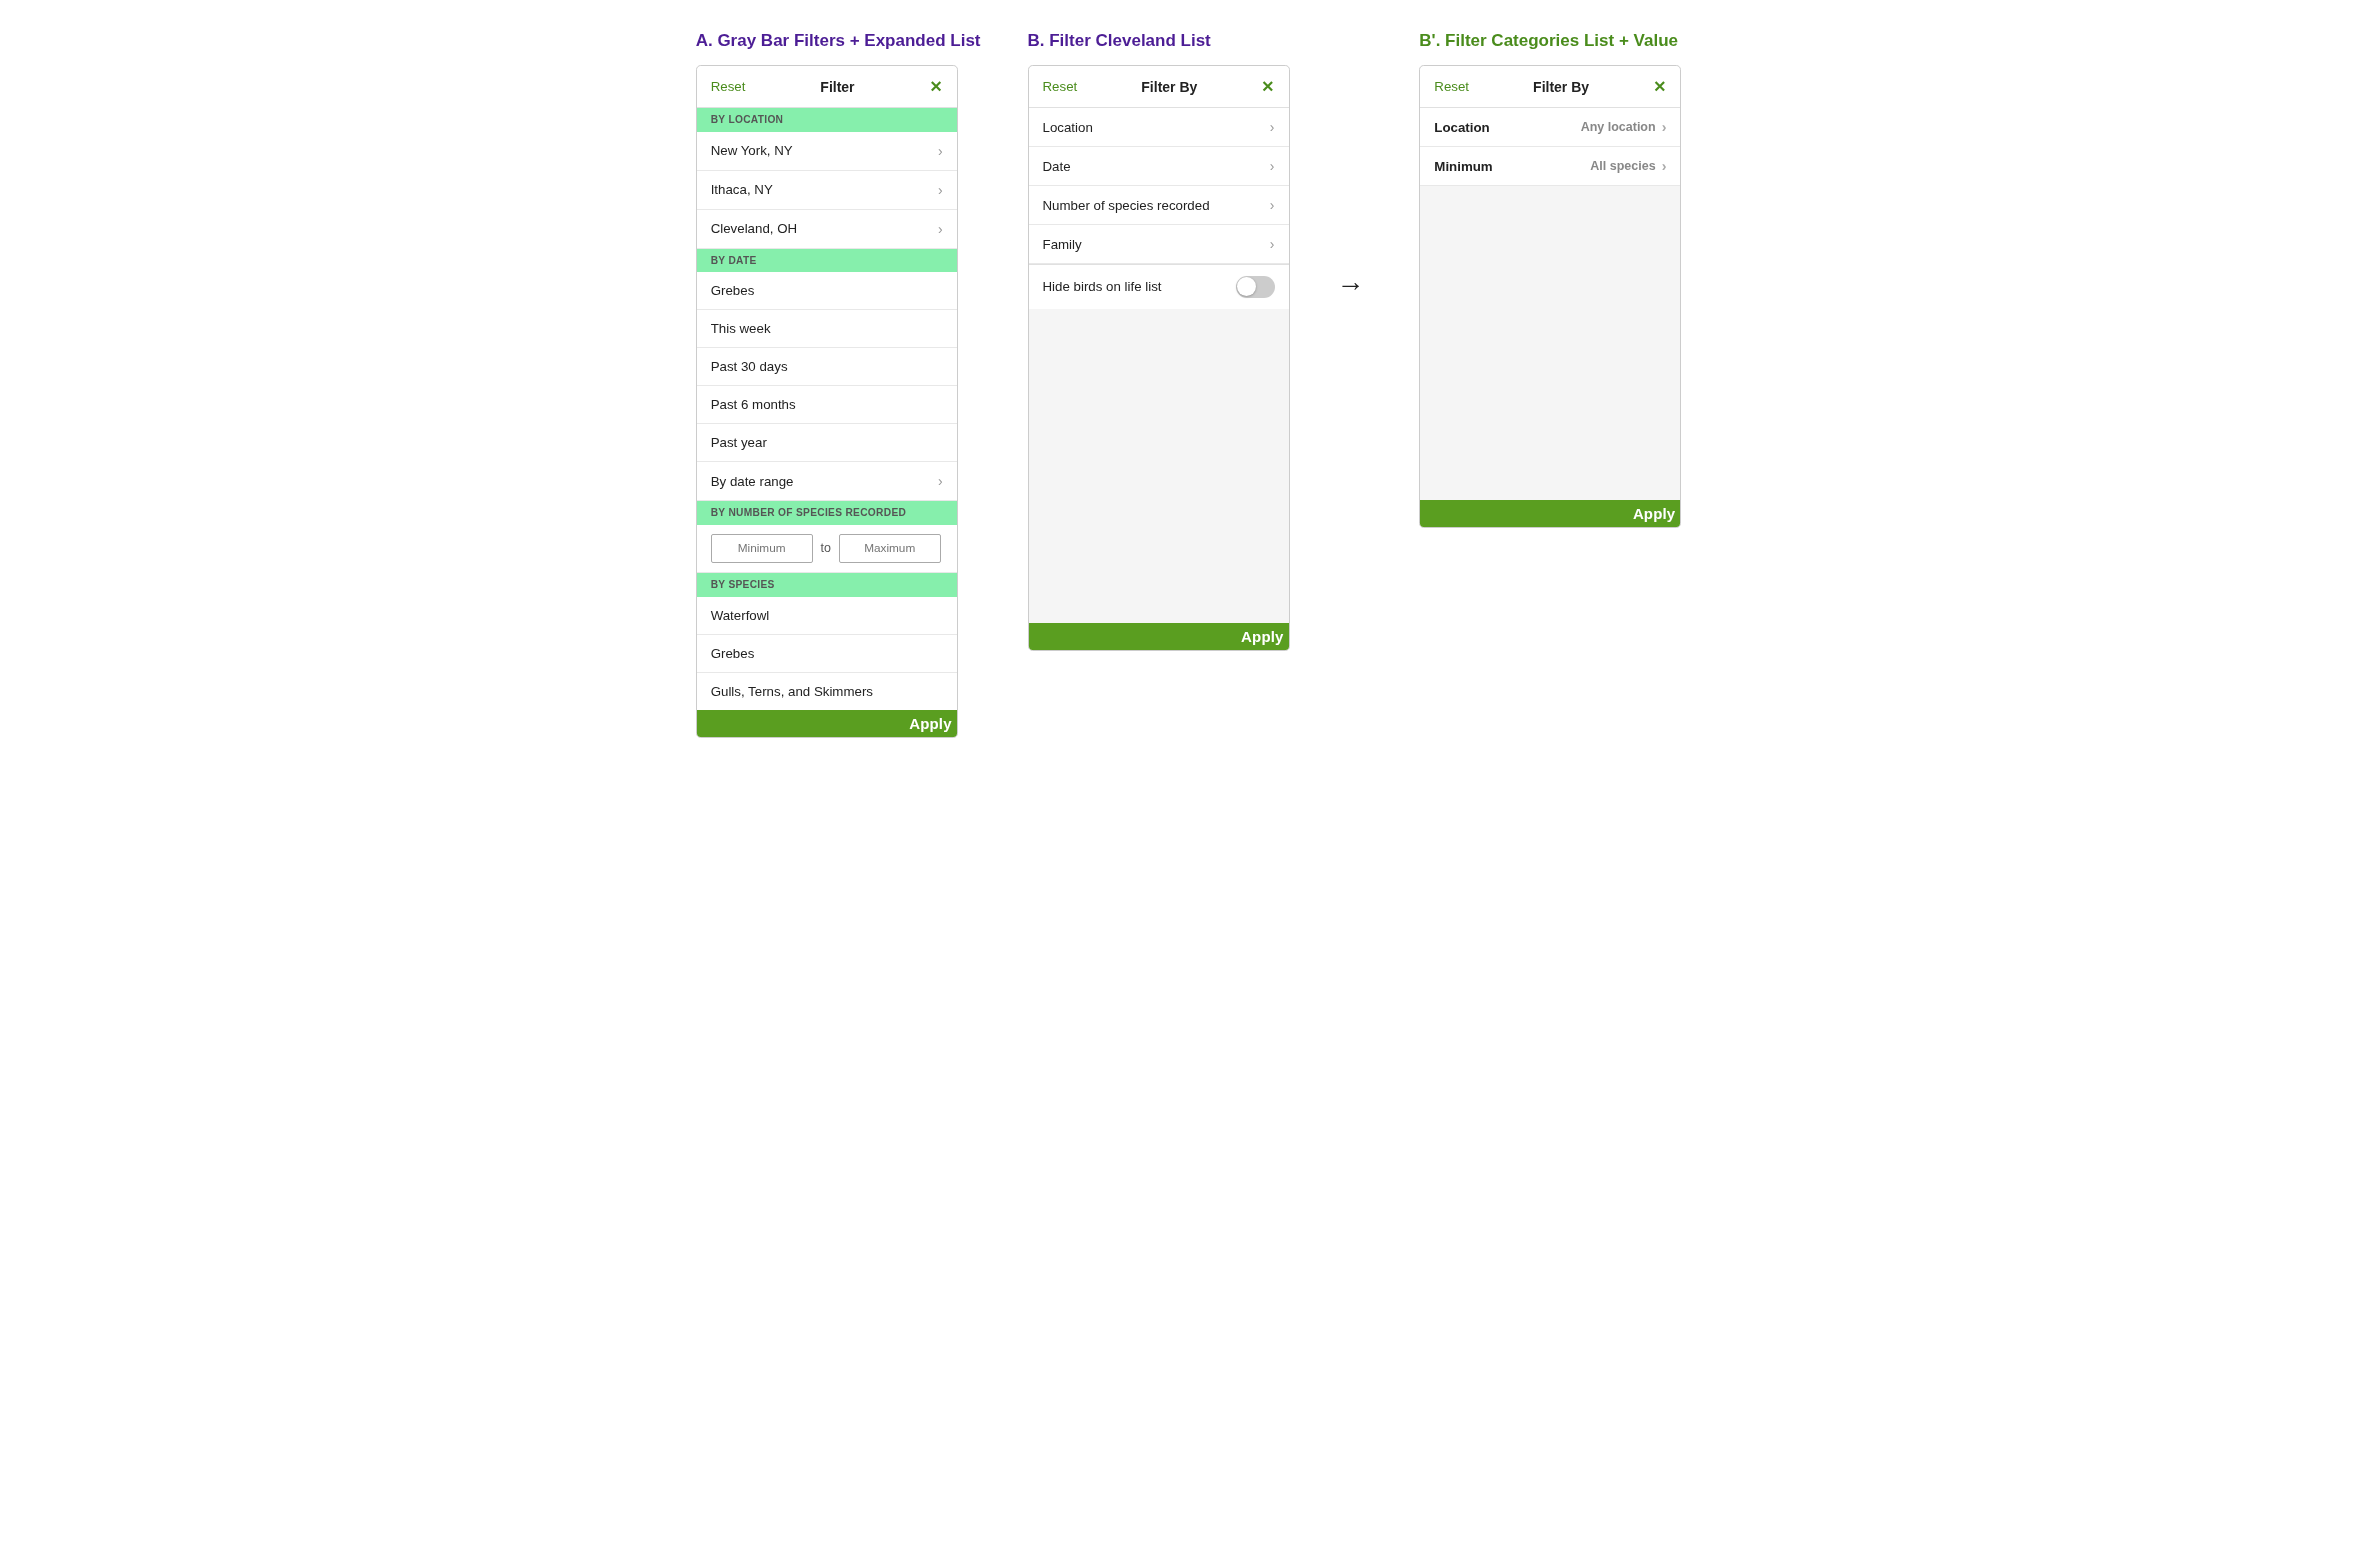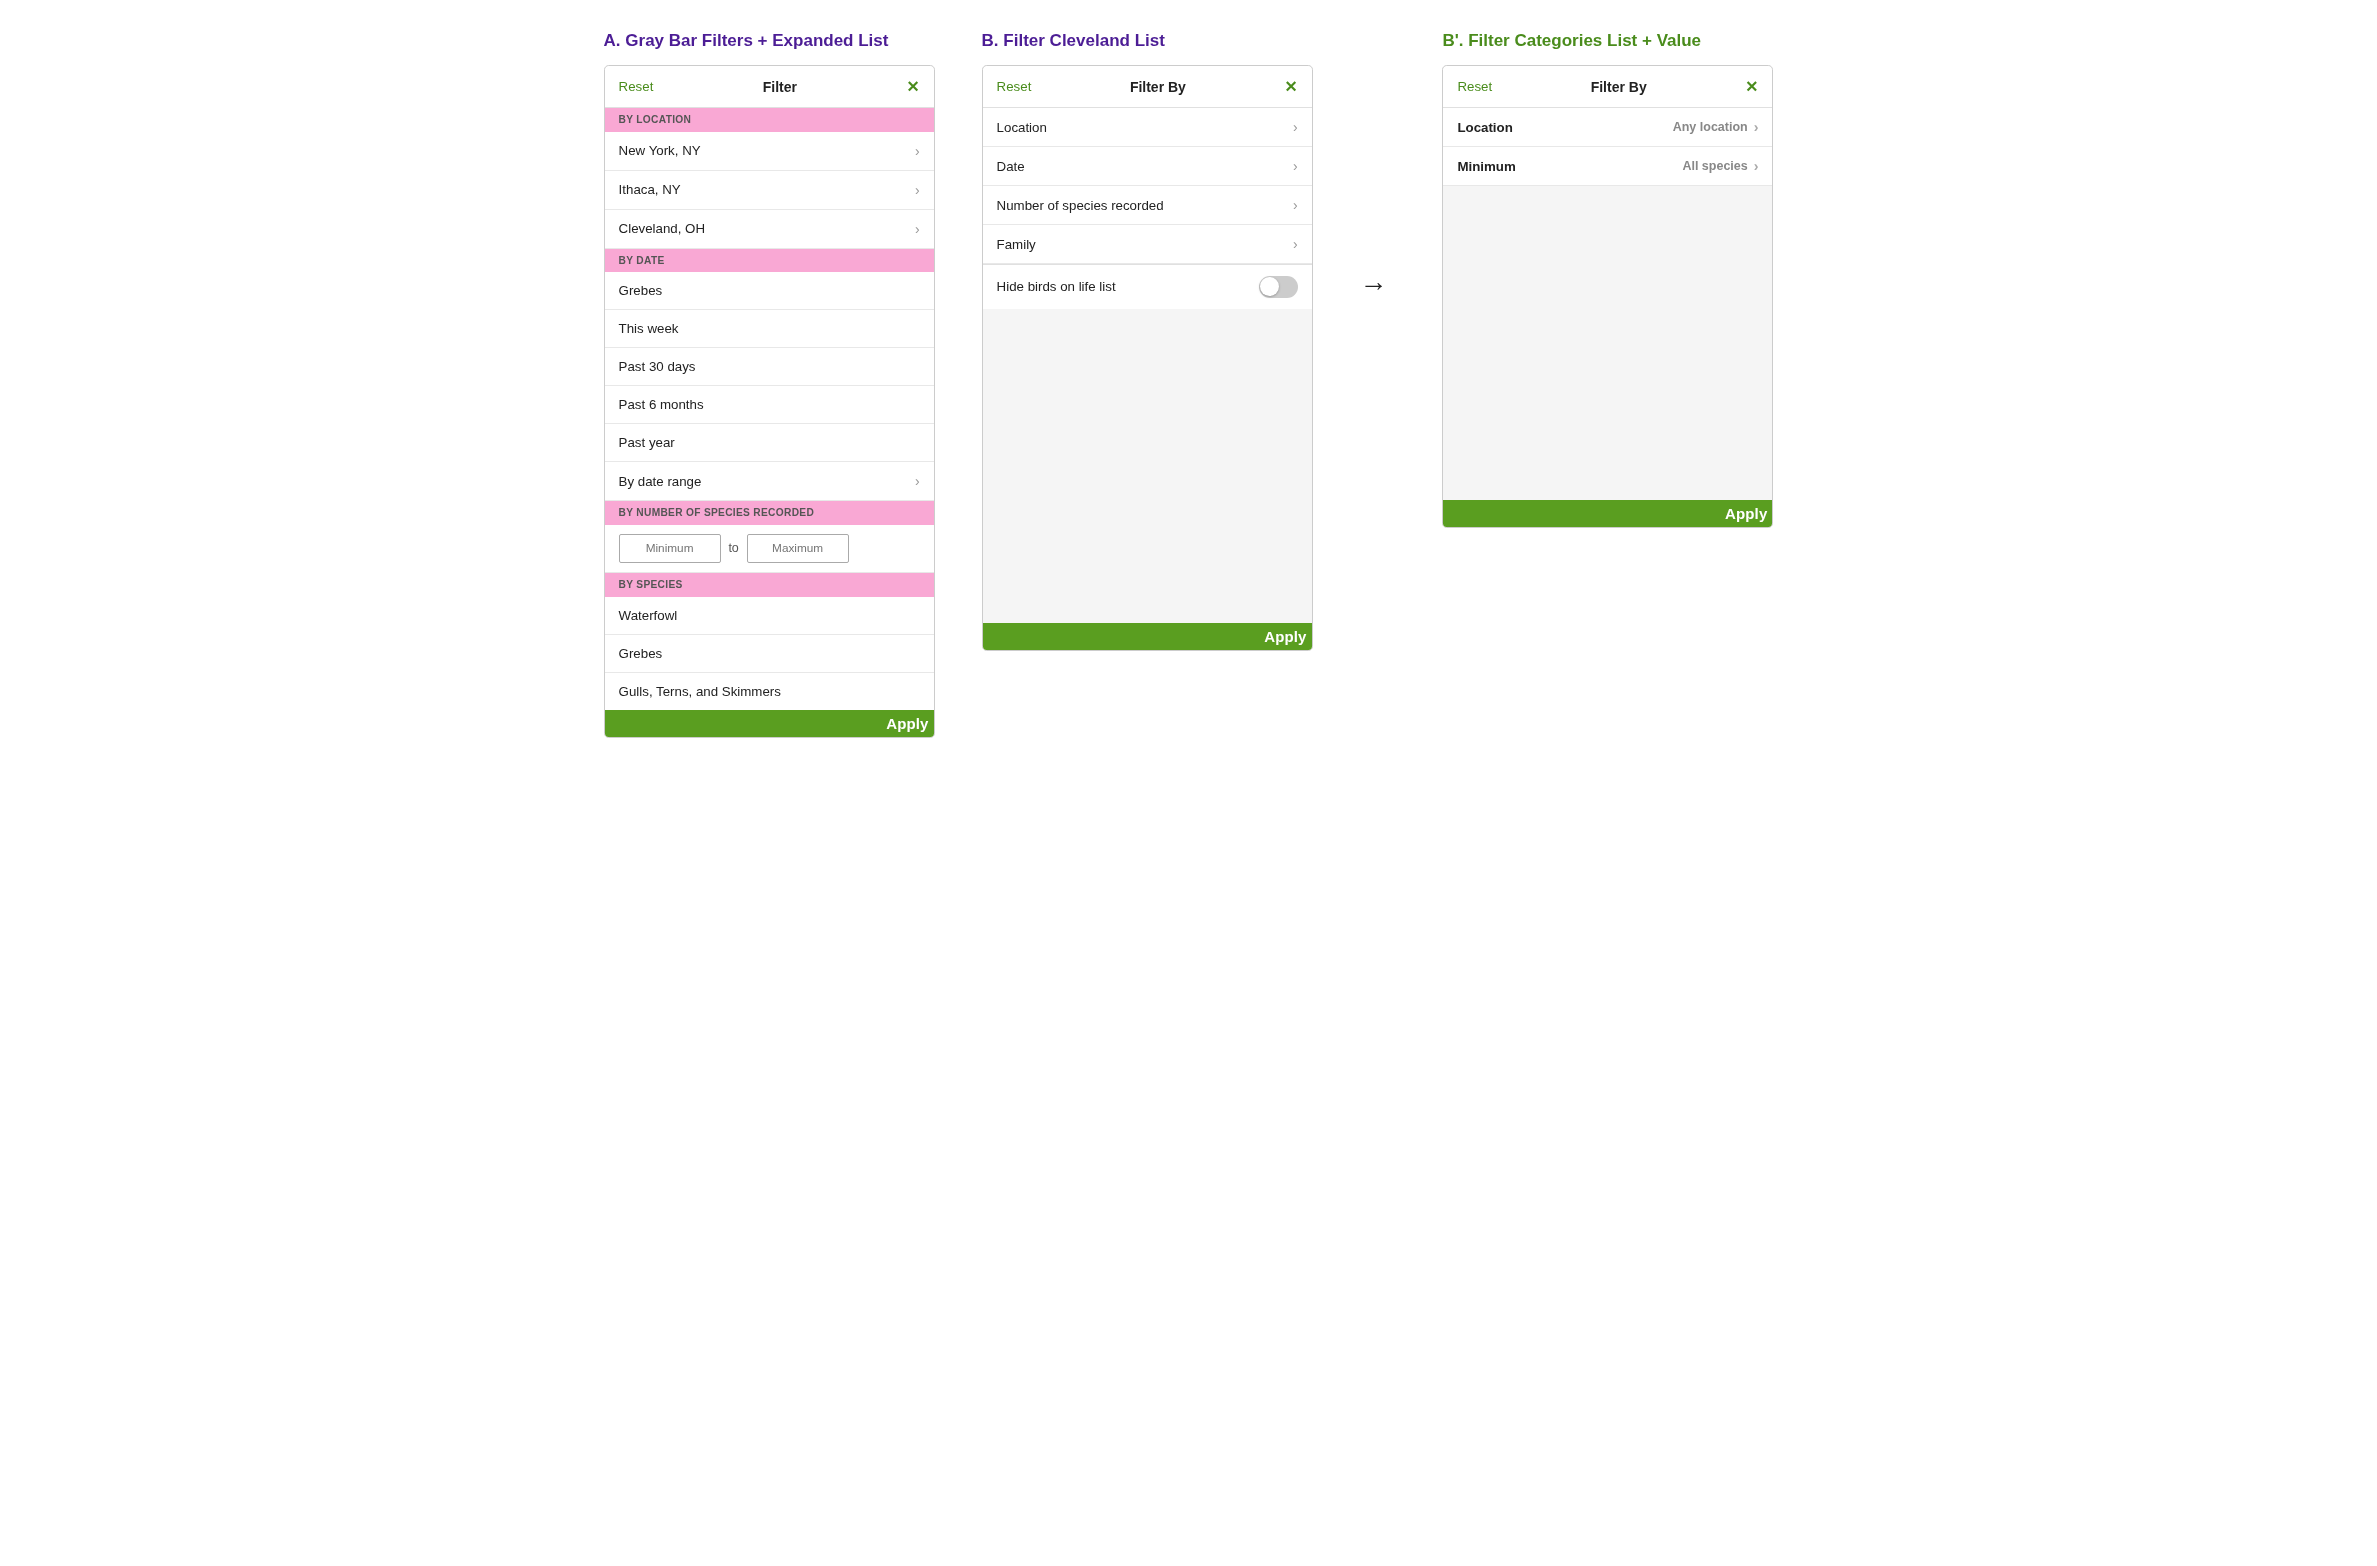--- a/index.html
+++ b/index.html
@@ -26,21 +26,21 @@
       font-weight: 700;
       color: #4c1d95;
       margin-bottom: 14px;
     }
     .panel-title.green {
       color: #4a8c1c;
     }
     .filter-panel {
       border: 1.2px solid #ccc;
       border-radius: 4.7px;
-      width: 331px;
+      width: 262px;
       overflow: hidden;
       display: flex;
       flex-direction: column;
       background: #fff;
     }
     .filter-header {
       display: flex;
       align-items: center;
       justify-content: space-between;
       padding: 11px 14px;
@@ -61,21 +61,21 @@
       color: #4a8c1c;
       font-size: 15.7px;
       font-weight: 700;
       cursor: pointer;
     }
     .filter-body {
       flex: 1;
       overflow-y: auto;
     }
     .section-header {
-      background: #f9a8d4;
+      background: #86efac;
       padding: 6.3px 14px;
       font-size: 10.2px;
       font-weight: 600;
       color: #555;
       letter-spacing: 0.03em;
       text-transform: uppercase;
     }
     .filter-item {
       display: flex;
       align-items: center;

